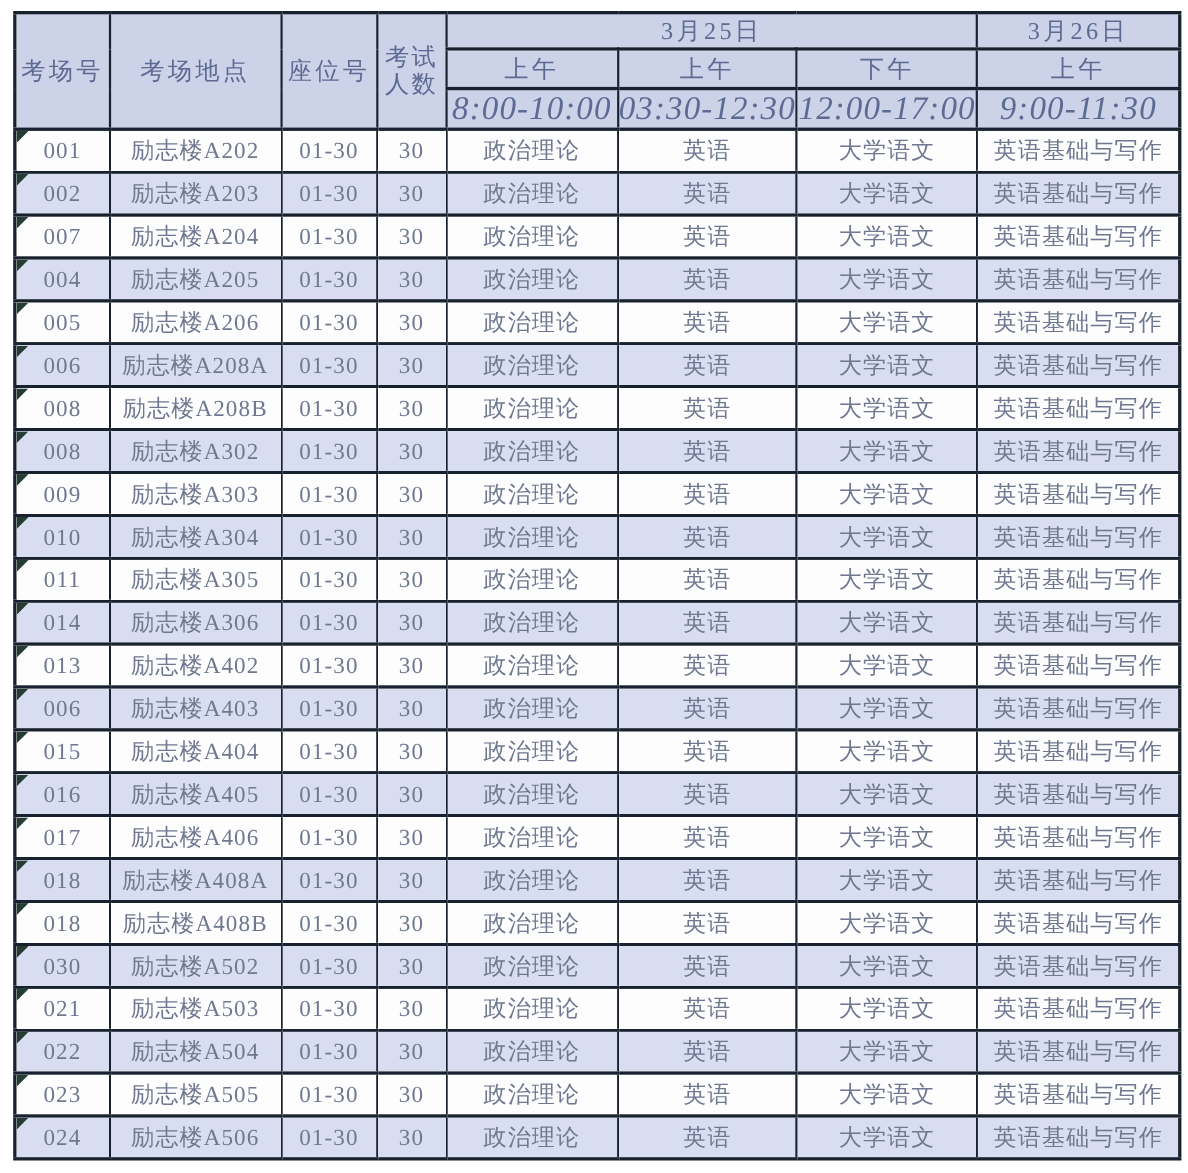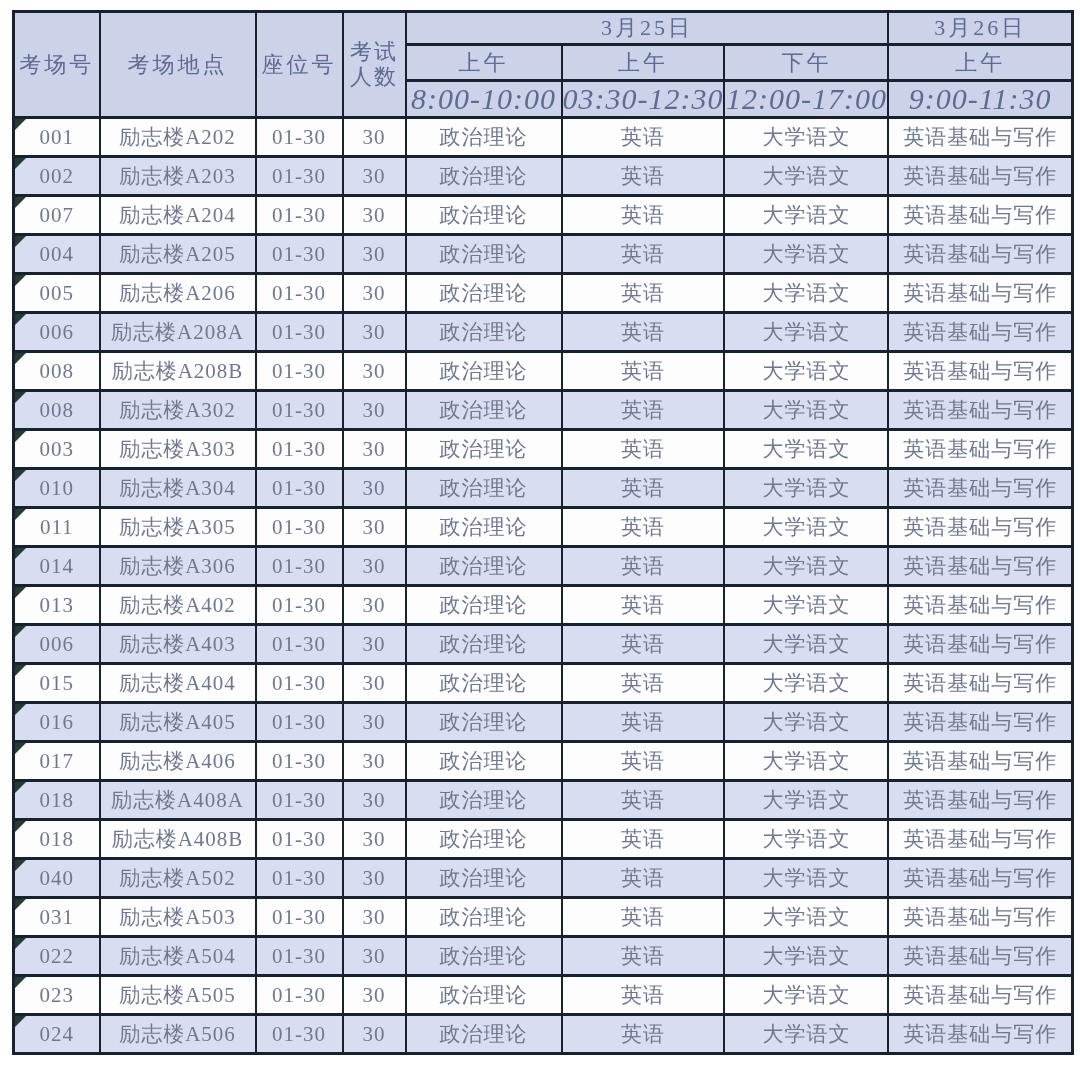--- a/index.html
+++ b/index.html
@@ -192,21 +192,21 @@
           <td><span class="corner"></span><span>008</span></td>
           <td><span>励志楼A302</span></td>
           <td><span>01-30</span></td>
           <td><span>30</span></td>
           <td><span>政治理论</span></td>
           <td><span>英语</span></td>
           <td><span>大学语文</span></td>
           <td><span>英语基础与写作</span></td>
         </tr>
         <tr>
-          <td><span class="corner"></span><span>003</span></td>
+          <td><span class="corner"></span><span>009</span></td>
           <td><span>励志楼A303</span></td>
           <td><span>01-30</span></td>
           <td><span>30</span></td>
           <td><span>政治理论</span></td>
           <td><span>英语</span></td>
           <td><span>大学语文</span></td>
           <td><span>英语基础与写作</span></td>
         </tr>
         <tr>
           <td><span class="corner"></span><span>010</span></td>
@@ -302,31 +302,31 @@
           <td><span class="corner"></span><span>018</span></td>
           <td><span>励志楼A408B</span></td>
           <td><span>01-30</span></td>
           <td><span>30</span></td>
           <td><span>政治理论</span></td>
           <td><span>英语</span></td>
           <td><span>大学语文</span></td>
           <td><span>英语基础与写作</span></td>
         </tr>
         <tr>
-          <td><span class="corner"></span><span>040</span></td>
+          <td><span class="corner"></span><span>030</span></td>
           <td><span>励志楼A502</span></td>
           <td><span>01-30</span></td>
           <td><span>30</span></td>
           <td><span>政治理论</span></td>
           <td><span>英语</span></td>
           <td><span>大学语文</span></td>
           <td><span>英语基础与写作</span></td>
         </tr>
         <tr>
-          <td><span class="corner"></span><span>031</span></td>
+          <td><span class="corner"></span><span>021</span></td>
           <td><span>励志楼A503</span></td>
           <td><span>01-30</span></td>
           <td><span>30</span></td>
           <td><span>政治理论</span></td>
           <td><span>英语</span></td>
           <td><span>大学语文</span></td>
           <td><span>英语基础与写作</span></td>
         </tr>
         <tr>
           <td><span class="corner"></span><span>022</span></td>

